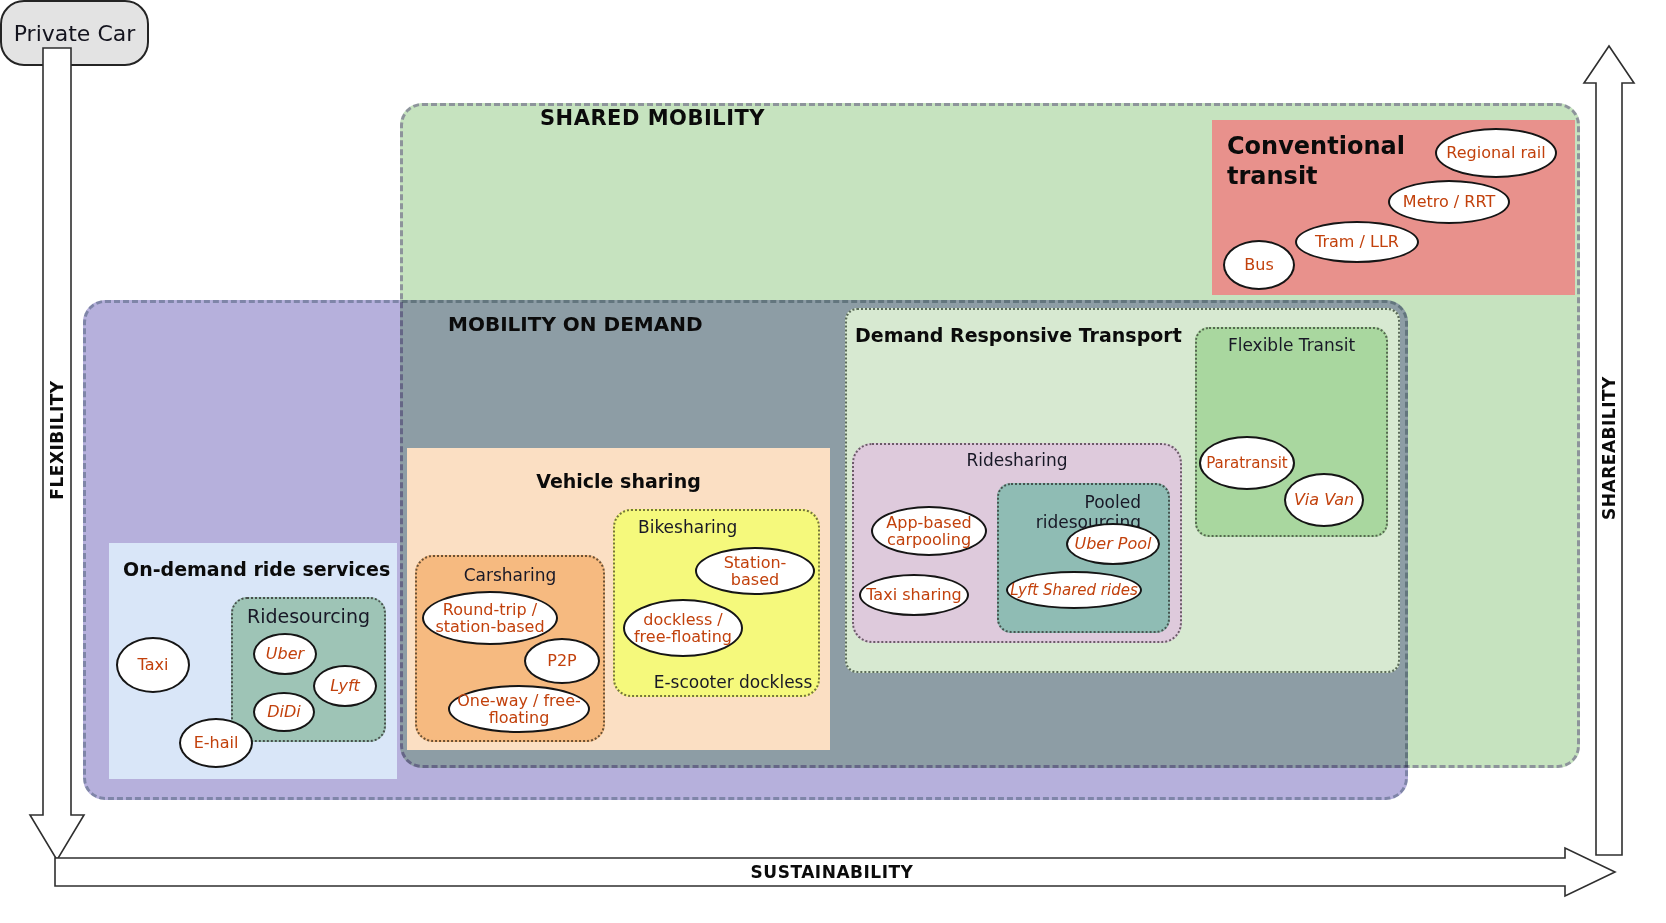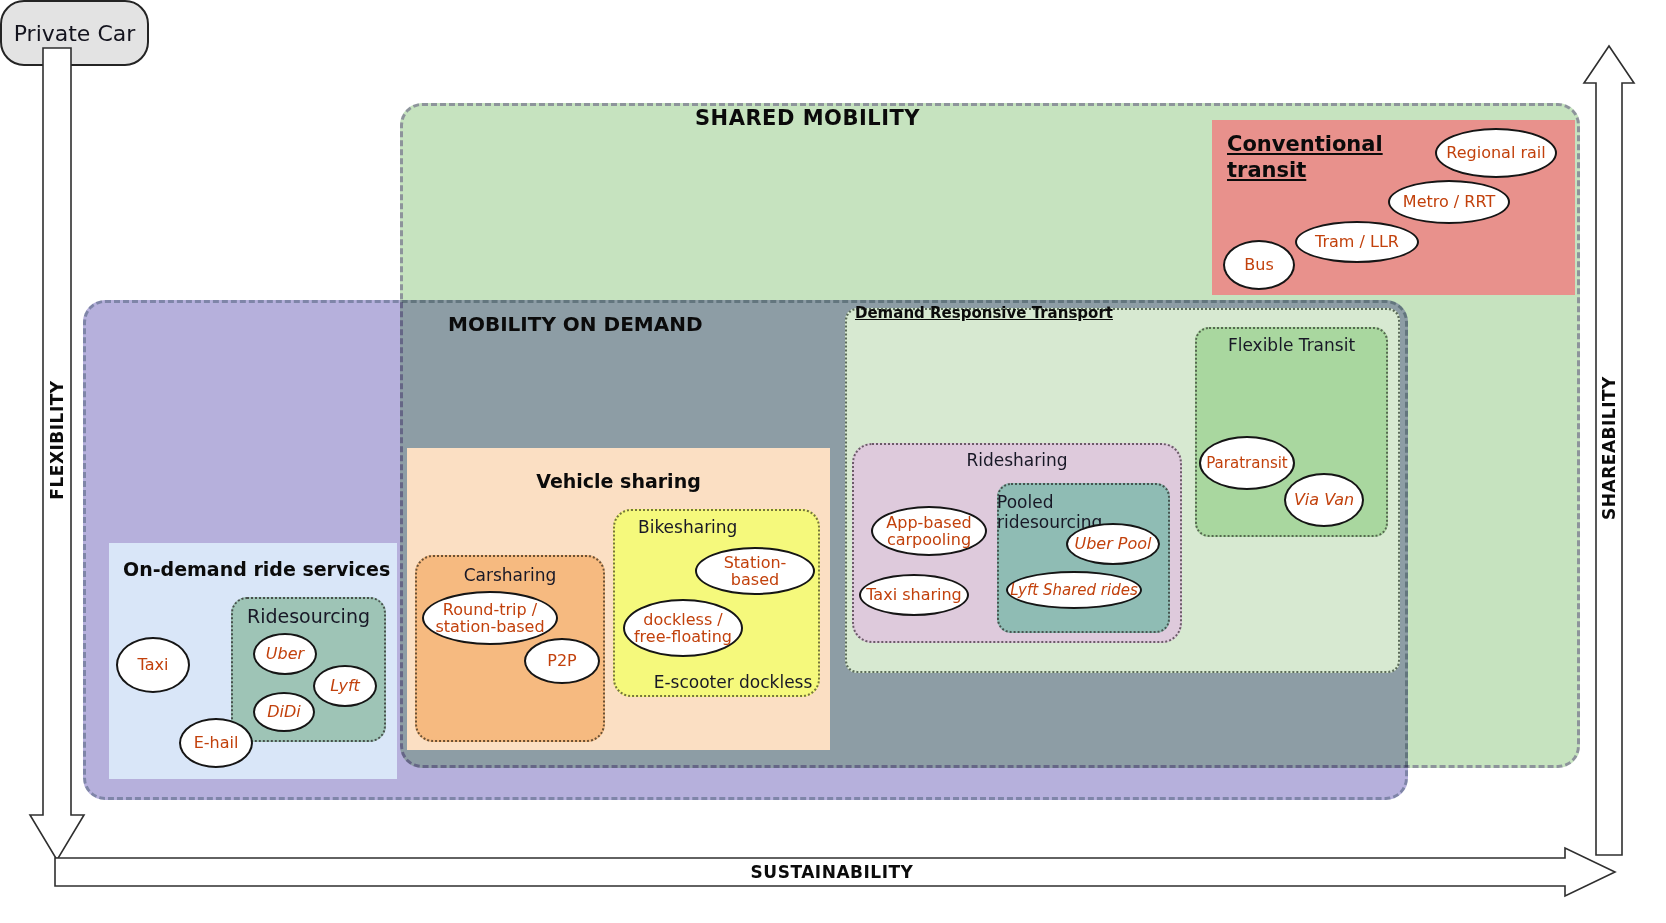--- a/index.html
+++ b/index.html
@@ -24,28 +24,28 @@
   #box-bike{left:613px;top:509px;width:207px;height:188px;background:#f5f97c;border:2px dotted #76763c;border-radius:18px;}
   #box-drt{left:845px;top:308px;width:555px;height:365px;background:#d7e9d1;border:2px dotted #5a6a58;border-radius:12px;}
   #box-ridesharing{left:852px;top:443px;width:330px;height:200px;background:#decadc;border:2px dotted #6b5b68;border-radius:20px;}
   #box-pooled{left:997px;top:483px;width:173px;height:150px;background:#8fbcb4;border:2px dotted #45544f;border-radius:14px;}
   #box-flexible{left:1195px;top:327px;width:193px;height:210px;background:#a9d79f;border:2px dotted #55684f;border-radius:14px;}
   #private-car{left:87px;top:788px;width:145px;height:62px;background:#e3e3e3;border:2.5px solid #242424;
     border-radius:24px;display:flex;align-items:center;justify-content:center;font-size:22px;z-index:5;}
   
   .title{z-index:6;font-weight:bold;color:#0b0b0b;}
   .sublabel{z-index:6;color:#181826;}
-  #t-shared{left:540px;top:106px;width:380px;text-align:right;font-size:21px;letter-spacing:.5px;}
+  #t-shared{left:540px;top:106px;width:380px;text-align:left;font-size:21px;letter-spacing:.5px;}
   #t-mod{left:448px;top:312px;font-size:20px;}
-  #t-conventional{left:1227px;top:131px;width:175px;font-size:21px;line-height:1.25;text-decoration:underline;}
+  #t-conventional{left:1227px;top:131px;width:175px;font-size:24px;line-height:1.25;}
   #t-odrs{left:123px;top:558px;font-size:19px;}
   #t-vehicle{left:407px;top:470px;width:423px;text-align:center;font-size:19px;}
-  #t-drt{left:855px;top:304px;font-size:15px;text-decoration:underline;}
+  #t-drt{left:855px;top:324px;font-size:19px;}
   #t-ridesharing{left:852px;top:450px;width:330px;text-align:center;font-size:17px;}
-  #t-pooled{left:997px;top:492px;width:144px;text-align:left;font-size:17px;}
+  #t-pooled{left:997px;top:492px;width:144px;text-align:right;font-size:17px;}
   #t-flexible{left:1195px;top:335px;width:193px;text-align:center;font-size:17px;}
   #t-ridesourcing{left:231px;top:605px;width:155px;text-align:center;font-size:19px;}
   #t-carsharing{left:415px;top:565px;width:190px;text-align:center;font-size:17px;}
   #t-bikesharing{left:638px;top:517px;font-size:17px;}
   #t-escooter{left:645px;top:672px;width:176px;text-align:center;font-size:17px;}
   
   .el{background:#ffffff;border:2.5px solid #151515;border-radius:50%;display:flex;align-items:center;
       justify-content:center;text-align:center;font-size:16px;line-height:1.08;padding:0 4px;z-index:7;color:#c2410c;}
   .el.it{font-style:italic;}
   #e-regional{left:1435px;top:128px;width:122px;height:50px;}
@@ -108,20 +108,21 @@
   <div class="el it" id="e-uber">Uber</div>
   <div class="el it" id="e-lyft">Lyft</div>
   <div class="el it" id="e-didi">DiDi</div>
 
   <div class="box" id="box-vehicle"></div>
   <div class="title" id="t-vehicle">Vehicle sharing</div>
   <div class="box" id="box-carsharing"></div>
   <div class="sublabel" id="t-carsharing">Carsharing</div>
   <div class="el" id="e-roundtrip">Round-trip / station-based</div>
   <div class="el" id="e-p2p">P2P</div>
+  <div class="el" id="e-oneway">One-way / free-floating</div>
   <div class="box" id="box-bike"></div>
   <div class="sublabel" id="t-bikesharing">Bikesharing</div>
   <div class="el" id="e-stationbased">Station-based</div>
   <div class="el" id="e-dockless">dockless / free-floating</div>
   <div class="sublabel" id="t-escooter">E-scooter dockless</div>
 
   <div class="box" id="box-drt"></div>
   <div class="title" id="t-drt">Demand Responsive Transport</div>
   <div class="box" id="box-ridesharing"></div>
   <div class="sublabel" id="t-ridesharing">Ridesharing</div>

